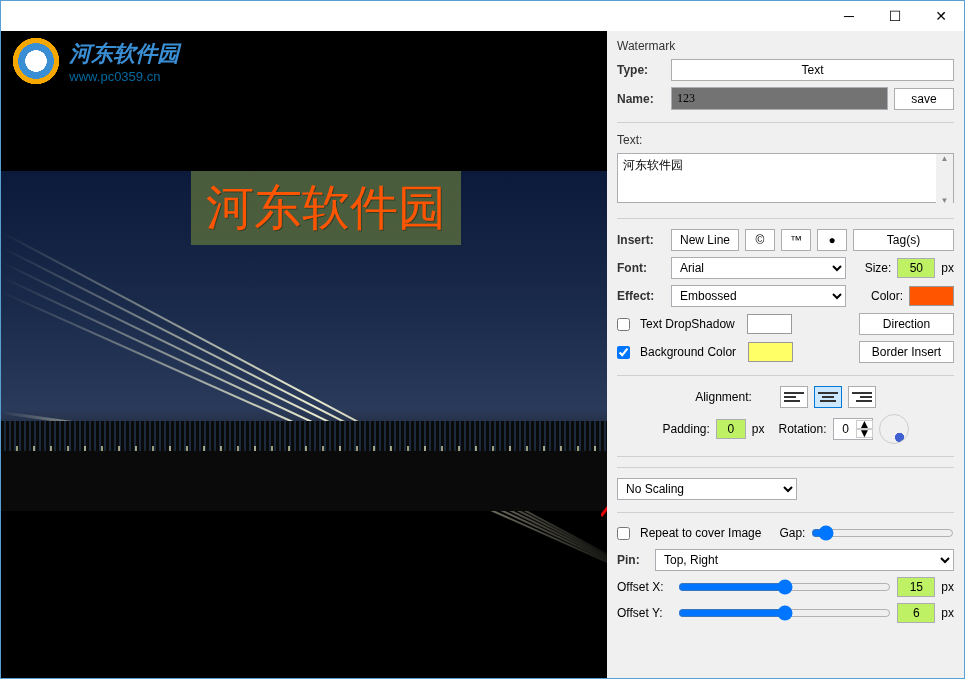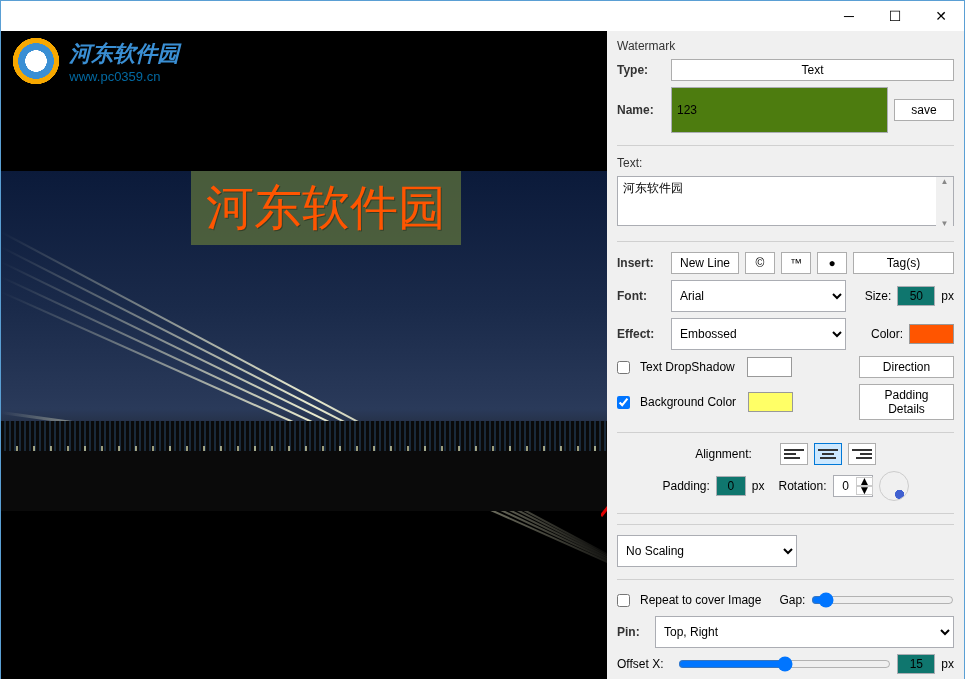--- a/index.html
+++ b/index.html
@@ -22,26 +22,26 @@
 .logo-url { color: #0369a1; font-size: 13px; }
 .arrow { position: absolute; top: 110px; left: 600px; width: 310px; height: 380px; pointer-events: none; z-index: 5; }
 
 .panel { flex: 1; background: #f0f0f0; padding: 8px 10px; overflow-y: auto; }
 .section { margin-bottom: 12px; }
 .section-title { font-size: 12px; color: #333; margin-bottom: 6px; }
 .row { display: flex; align-items: center; margin-bottom: 6px; gap: 6px; }
 .lbl { width: 48px; color: #333; font-weight: bold; }
 .btn { background: #fff; border: 1px solid #adadad; padding: 3px 8px; cursor: pointer; text-align: center; min-height: 22px; }
 .btn.wide { flex: 1; }
-.input-text { flex: 1; border: 1px solid #abadb3; padding: 15px 5px; background: #4d7c0f; }
+.input-text { flex: 1; border: 1px solid #abadb3; padding: 3px 5px; background: #737373; font-family: Liberation Serif, serif; }
 .textarea { width: 100%; height: 50px; border: 1px solid #abadb3; padding: 3px 5px; background: #fff; resize: none; position: relative; }
-.select { border: 1px solid #abadb3; background: #fff; padding: 2px 4px; height: 32px; }
+.select { border: 1px solid #abadb3; background: #fff; padding: 2px 4px; height: 22px; }
 .select.flex { flex: 1; }
 .select.wide { width: 175px; }
-.num-input { width: 38px; border: 1px solid #abadb3; padding: 2px 4px; text-align: center; background: #0f766e; }
+.num-input { width: 38px; border: 1px solid #abadb3; padding: 2px 4px; text-align: center; background: #bef264; }
 .chk { margin-right: 4px; }
 .swatch { width: 45px; height: 20px; border: 1px solid #999; }
 .swatch.txt { background: #ffffff; }
 .swatch.bg { background: #ffff66; }
 .swatch.clr { background: #ff5500; }
 .align-btn { width: 28px; height: 22px; border: 1px solid #adadad; background: #fff; cursor: pointer; display: flex; align-items: center; justify-content: center; padding: 3px; }
 .align-btn.active { background: #cce8ff; border-color: #0078d7; }
 .align-lines { display: flex; flex-direction: column; gap: 2px; width: 100%; }
 .align-lines span { height: 2px; background: #333; }
 .rot-preview { width: 30px; height: 30px; border-radius: 50%; background: radial-gradient(circle at 70% 80%, #4060d0 0%, #4060d0 15%, #f0f0f0 16%); border: 1px solid #ccc; }
@@ -158,21 +158,21 @@
           <div class="swatch txt" style="margin-left:6px"></div>
           <div class="right-col">
             <button class="btn" style="width:95px">Direction</button>
           </div>
         </div>
         <div class="row">
           <input type="checkbox" class="chk" checked="" style="">
           <span>Background Color</span>
           <div class="swatch bg" style="margin-left:6px"></div>
           <div class="right-col">
-            <button class="btn" style="width:95px">Padding Details</button>
+            <button class="btn" style="width:95px">Border Insert</button>
           </div>
         </div>
       </div>
 
       <hr class="divider">
 
       <div class="section">
         <div class="row" style="justify-content:center">
           <span style="margin-right:22px">Alignment:</span>
           <div class="align-btn">

